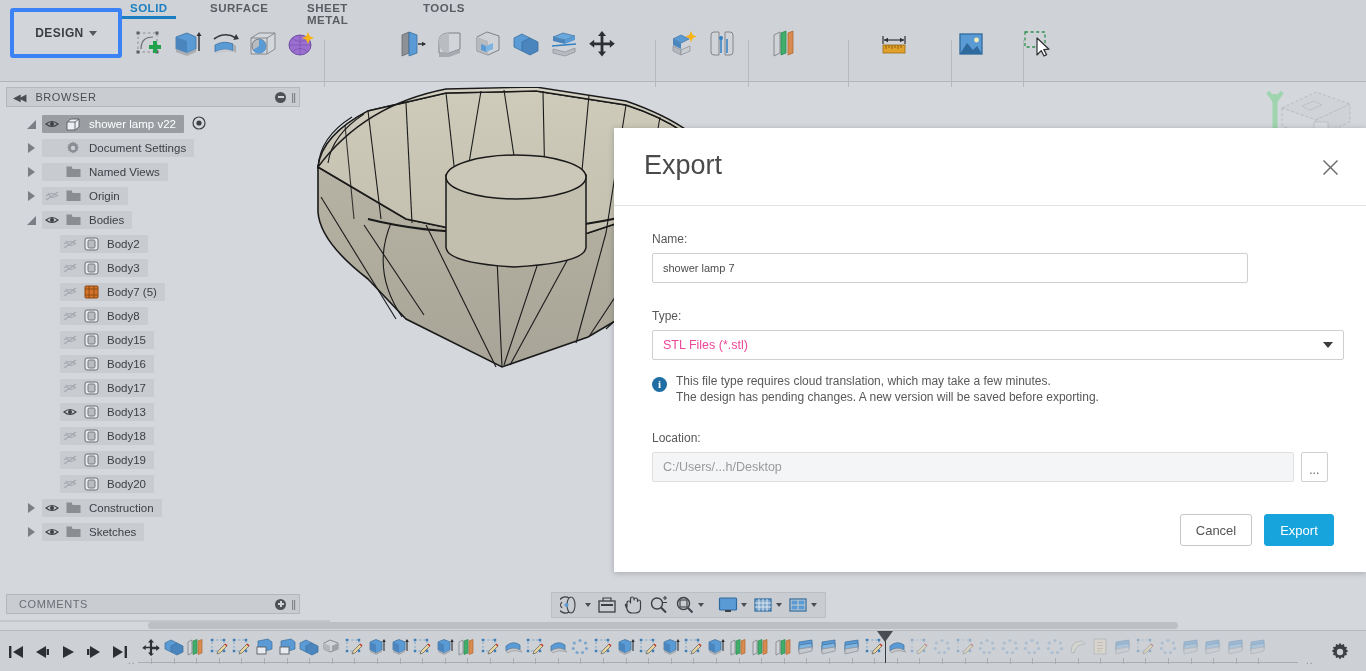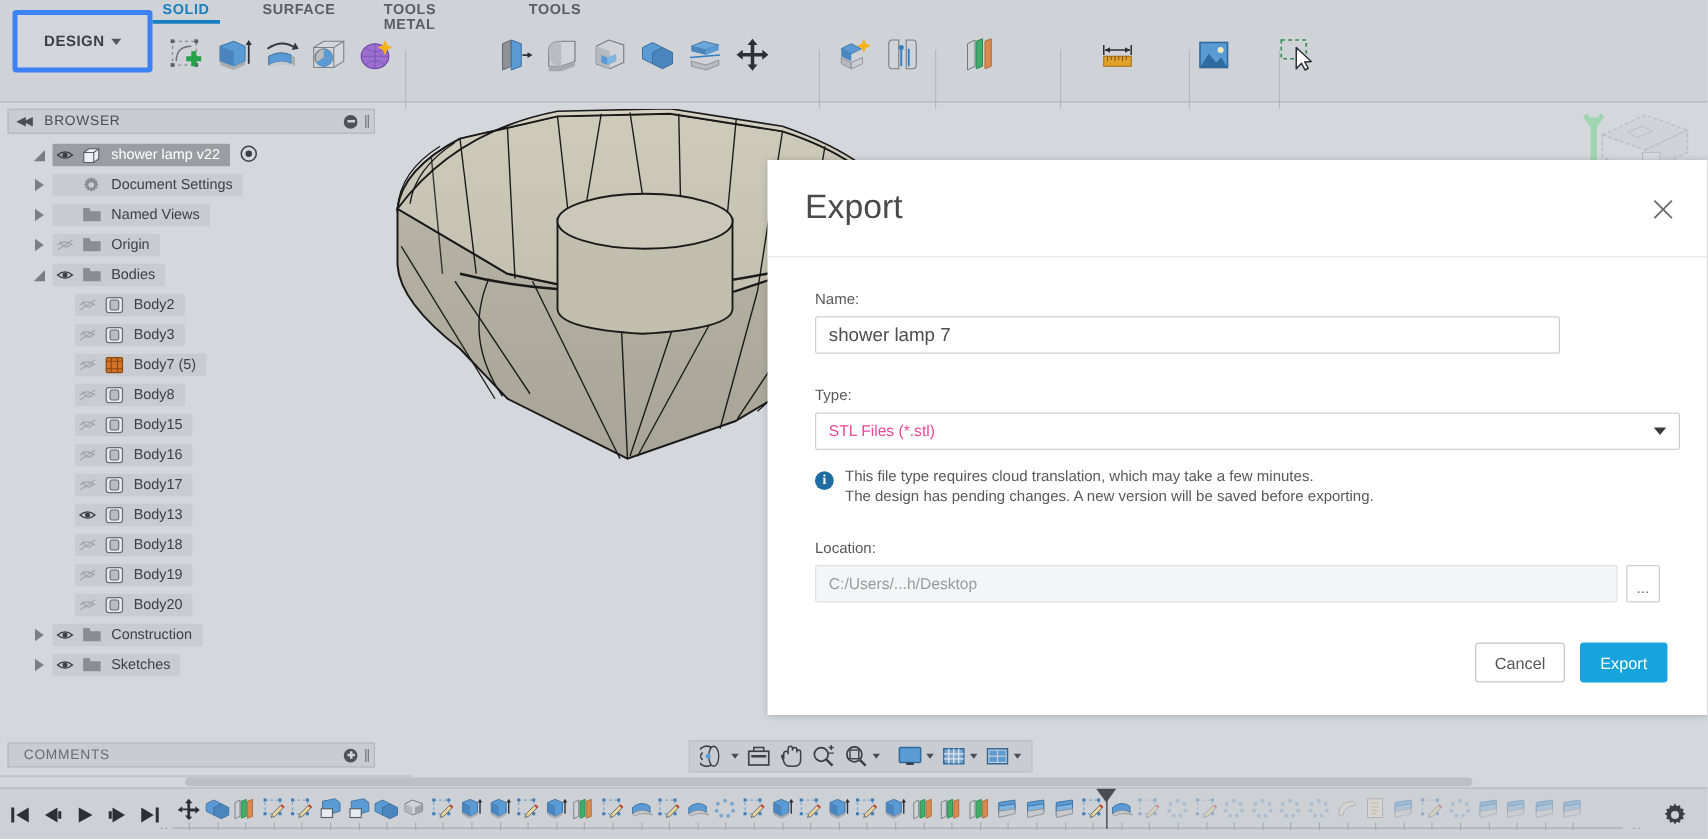--- a/index.html
+++ b/index.html
@@ -153,21 +153,21 @@
   }
   .dlg-close {
     position:absolute; right:24px; top:27px; width:24px; height:24px;
     display:flex; align-items:center; justify-content:center;
     cursor:pointer; color:#6a6a6a;
   }
   .dlg-body { position:relative; padding:0 38px; }
   .fld-label { font-size:12px; color:#585858; margin-top:26px; margin-bottom:7px; }
   .txtinput {
     width:596px; height:30px; border:1px solid #cfcfcf; background:#fff;
-    font-size:15px; color:#4d4d4d; padding:0 10px; border-radius:2px;
+    font-size:11px; color:#4d4d4d; padding:0 10px; border-radius:2px;
     font-family:"Liberation Sans", sans-serif;
   }
   .selwrap { position:relative; width:692px; }
   .selbox {
     width:692px; height:30px; border:1px solid #cfcfcf; background:#fff;
     font-size:12.5px; color:#ec4899; padding:0 10px; border-radius:2px;
     display:flex; align-items:center;
   }
   .selcaret {
     position:absolute; right:11px; top:12px;
@@ -213,21 +213,21 @@
   <div class="ribbon">
 
     <div class="design-box">
       <span class="design-label">DESIGN</span>
       <span class="caret"></span>
     </div>
 
     <div class="tabs">
       <div class="tab active" style="left:0px;">SOLID</div>
       <div class="tab" style="left:80px;">SURFACE</div>
-      <div class="tab" style="left:177px;">TOOLS METAL</div>
+      <div class="tab" style="left:177px;">SHEET METAL</div>
       <div class="tab" style="left:293px;">TOOLS</div>
     </div>
 
     <div class="iconrow">
 
       <div class="tool" style="left:0px;">
         <svg width="30" height="30" viewBox="0 0 30 30">
           <rect x="4" y="4" width="19" height="19" fill="none" stroke="#8a8d92" stroke-dasharray="2.5,2.5"></rect>
           <rect x="2.5" y="2.5" width="3" height="3" fill="#5a5d61"></rect>
             <rect x="21.5" y="2.5" width="3" height="3" fill="#5a5d61"></rect>

